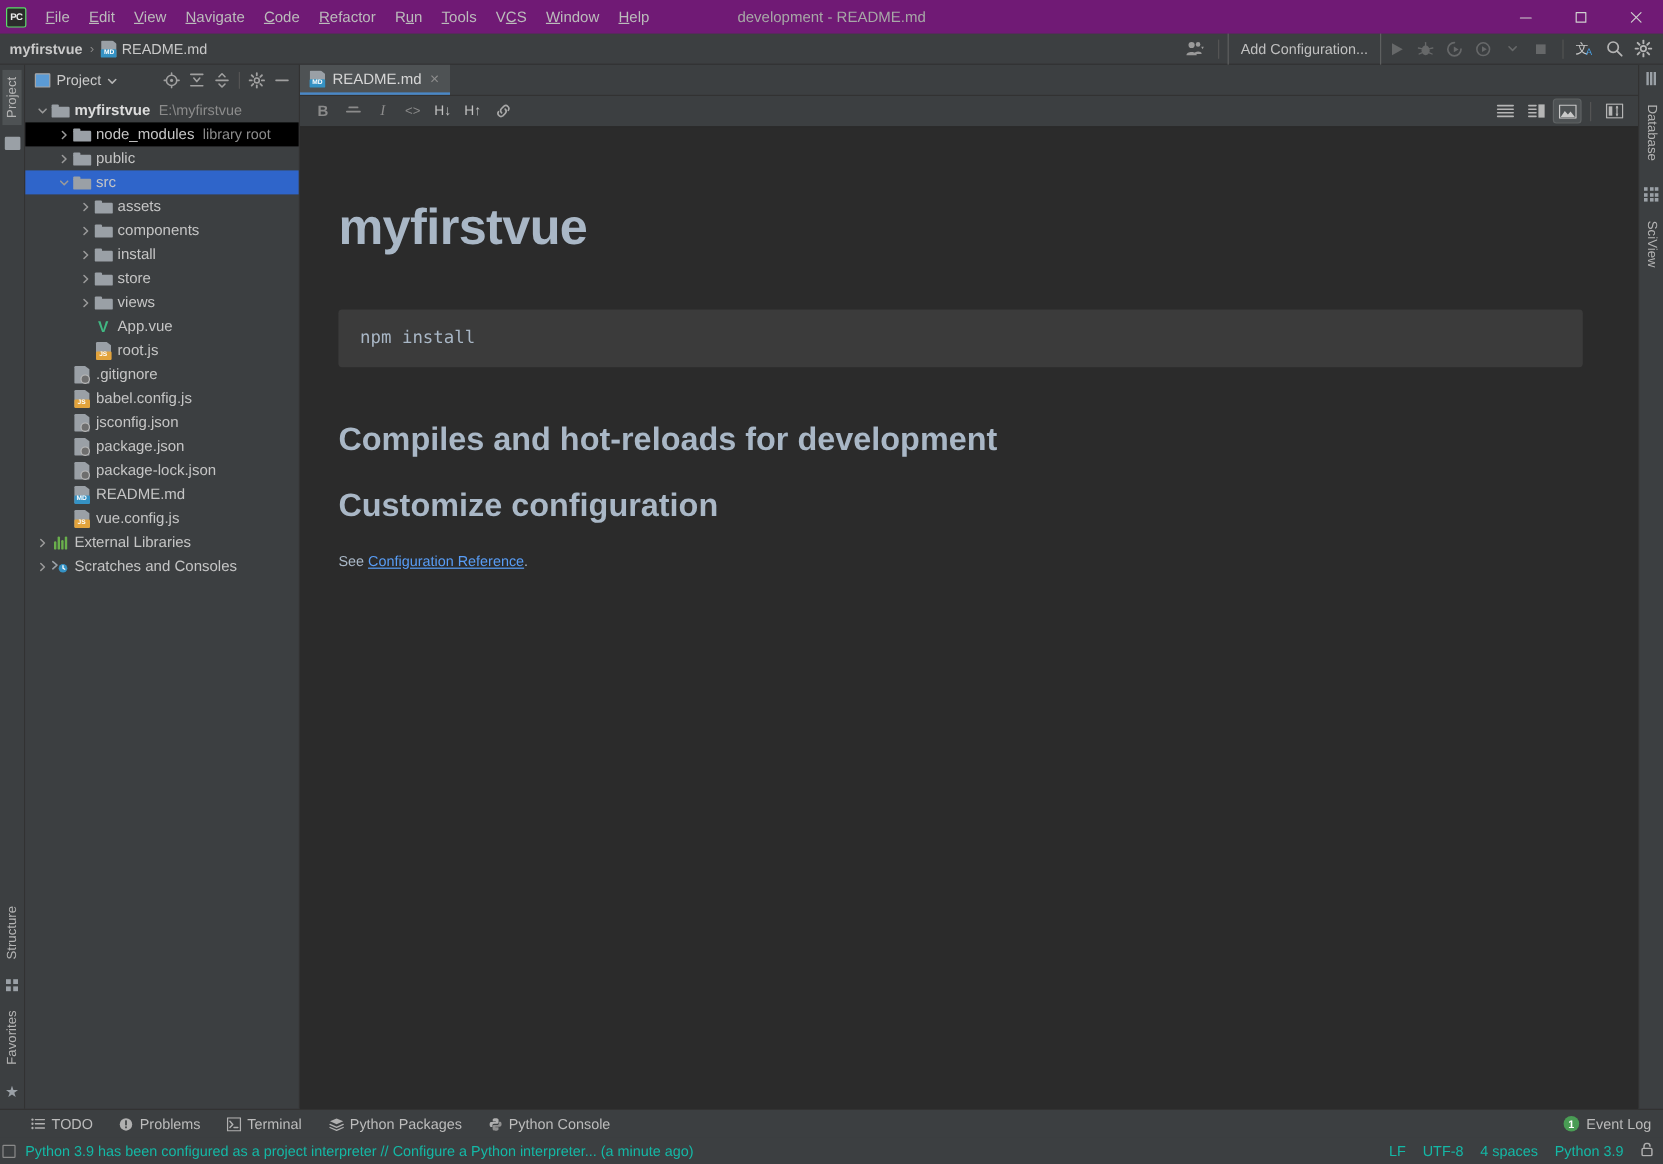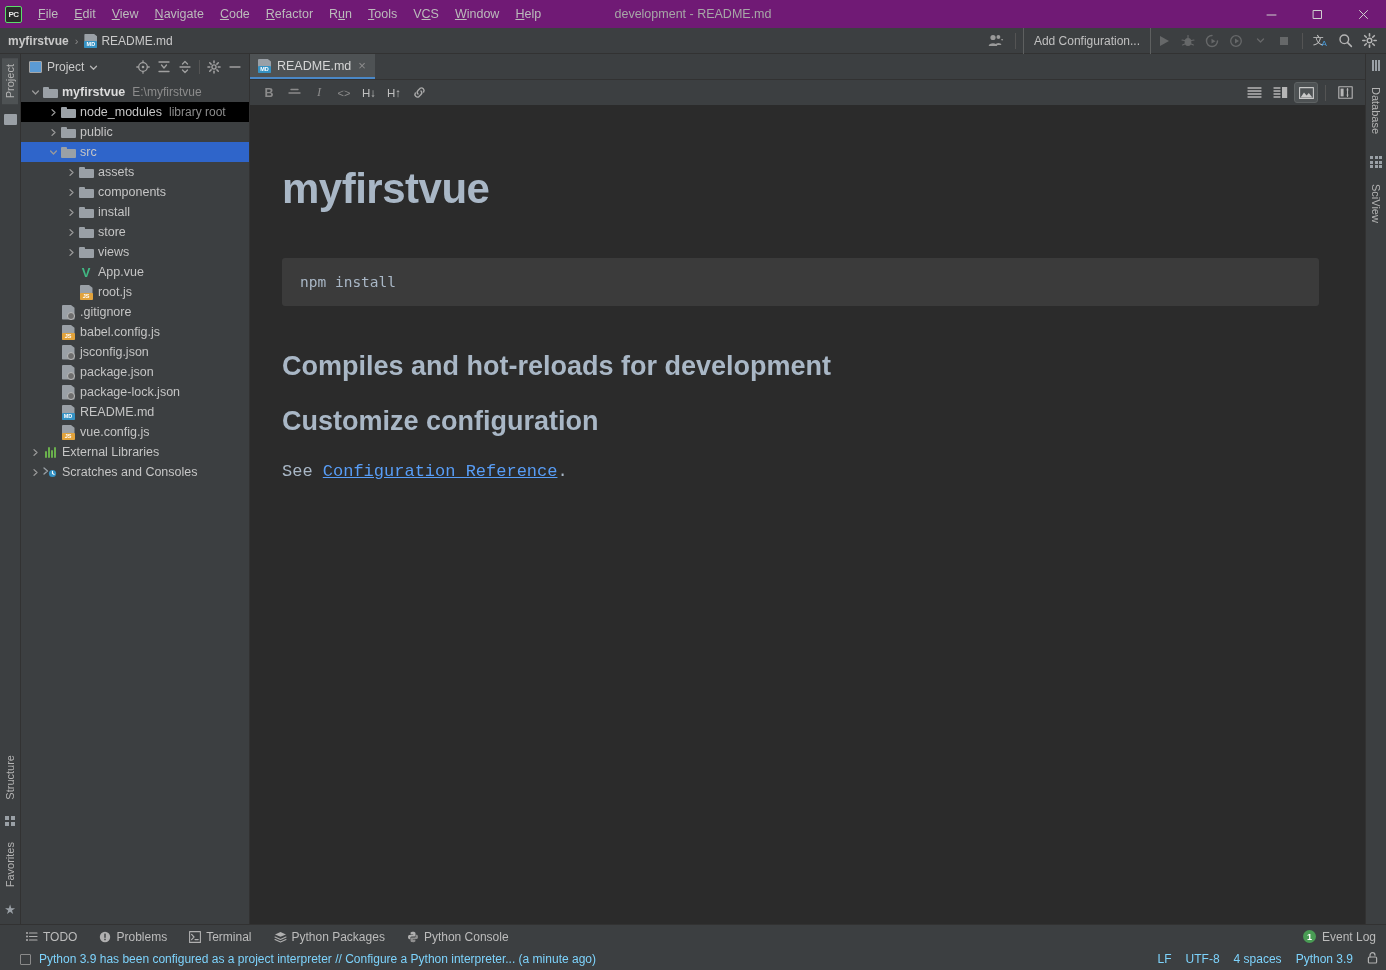--- a/index.html
+++ b/index.html
@@ -202,37 +202,37 @@
     margin-bottom: 46px; line-height: 1.1;
   }
   .md-h2 {
     font-size: 27px; font-weight: bold; color: #a9b7c6; margin-bottom: 22px; line-height: 1.2;
   }
   .md-pre {
     background: #3b3b3b; border-radius: 3px; padding: 16px 18px; margin-bottom: 44px;
     font-family: "DejaVu Sans Mono", "Liberation Mono", monospace;
     font-size: 14.5px; color: #a9b7c6;
   }
-  .md-p { font-size: 17px; color: #a9b7c6; line-height: 1.5; font-family: Liberation Mono, monospace; }
+  .md-p { font-size: 12px; color: #a9b7c6; line-height: 1.5; }
   .md-link { color: #589df6; }
 
   
   .bottombar {
     height: 24px; flex: 0 0 24px; background: #3c3f41; display: flex; align-items: center;
     border-top: 1px solid #323232; padding-left: 26px; gap: 22px; font-size: 12px;
   }
   .bb-item { display: flex; align-items: center; gap: 5px; color: #bcbcbc; }
   .bb-right { margin-left: auto; display: flex; align-items: center; gap: 6px; padding-right: 10px; }
   .evt-badge {
     width: 13px; height: 13px; border-radius: 50%; background: #499c54; color: #fff;
     font-size: 9px; display: flex; align-items: center; justify-content: center; font-weight: bold;
   }
   .statusbar {
     height: 22px; flex: 0 0 22px; background: #3c3f41; display: flex; align-items: center;
-    font-size: 12px; color: #7dd3fc; padding-left: 20px; gap: 8px; overflow: hidden;
+    font-size: 12px; color: #14b8a6; padding-left: 2px; gap: 8px; overflow: hidden;
   }
   .sb-check {
     width: 11px; height: 11px; border: 1px solid #8a8a8a; border-radius: 1px; flex: 0 0 11px;
   }
   .sb-msg { white-space: nowrap; overflow: hidden; }
   .sb-right { margin-left: auto; display: flex; align-items: center; gap: 14px; padding-right: 8px; white-space: nowrap; }
   svg { stroke-linecap: round; stroke-linejoin: round; }
 </style>
 </head>
 <body>

